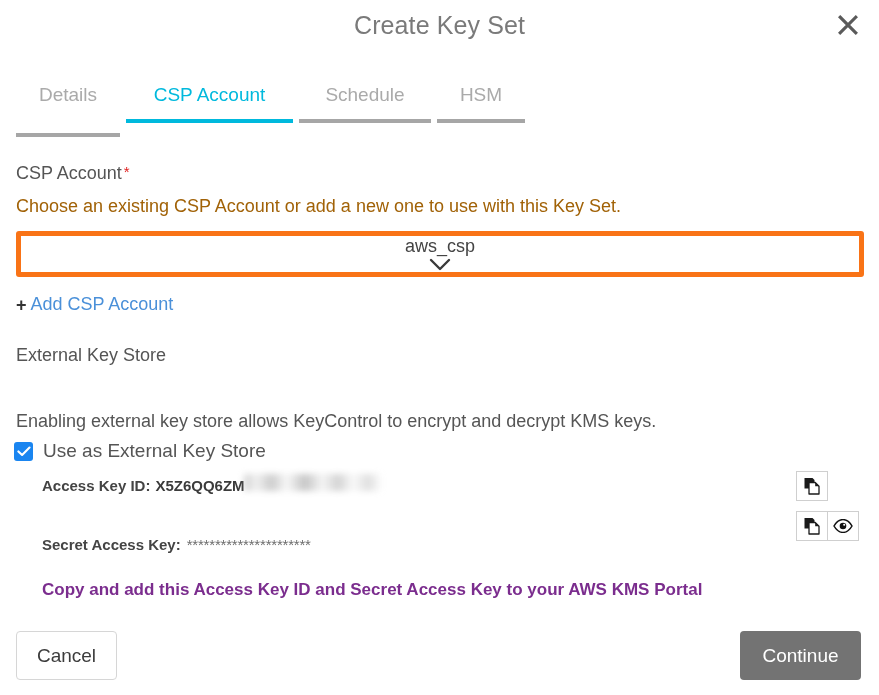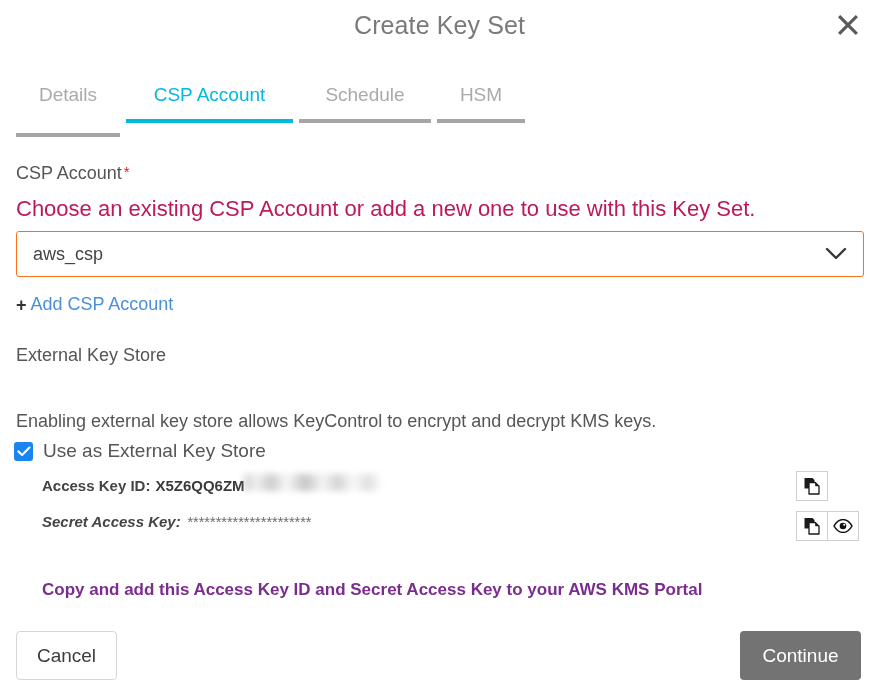--- a/index.html
+++ b/index.html
@@ -97,37 +97,38 @@
   .req-star {
     color: #e02020;
     font-size: 15px;
     vertical-align: 2px;
     margin-left: 2px;
   }
   .field-help {
     position: absolute;
     left: 16px;
     top: 196px;
-    font-size: 22px;
-    color: #be185d;
+    font-size: 18px;
+    color: #a16207;
   }
 
   .select-box {
     position: absolute;
     left: 16px;
     top: 231px;
     width: 848px;
     height: 46px;
-    border: 1px solid #f97316;
+    border: 5px solid #f97316;
     background: #ffffff;
     border-radius: 3px;
     display: flex;
     align-items: center;
     padding: 0 16px;
     cursor: pointer;
+    flex-direction: column;
   }
   .select-value {
     font-size: 18px;
     color: #444444;
     flex: 1;
   }
   .chev {
     color: #444;
     display: flex;
     align-items: center;
@@ -199,21 +200,21 @@
   .key-row {
     position: absolute;
     left: 42px;
     display: flex;
     align-items: baseline;
     font-size: 15px;
     font-weight: 700;
     color: #444444;
   }
   .key-row-id  { top: 474px; }
-  .key-row-sec { top: 513px; font-style: italic; }
+  .key-row-sec { top: 536px; }
   .key-row .k-label { white-space: nowrap; }
   .key-row .k-value {
     margin-left: 5px;
     font-weight: 700;
     color: #3b3b3b;
     white-space: nowrap;
   }
   .key-row .k-value-masked {
     margin-left: 6px;
     font-weight: 400;

